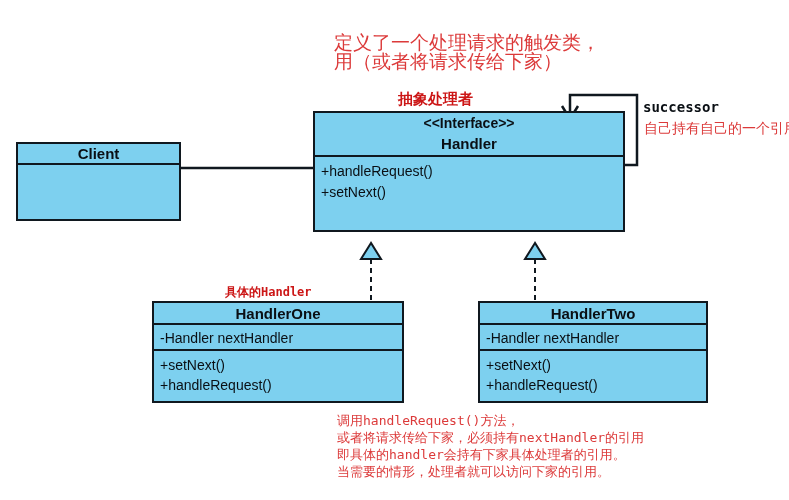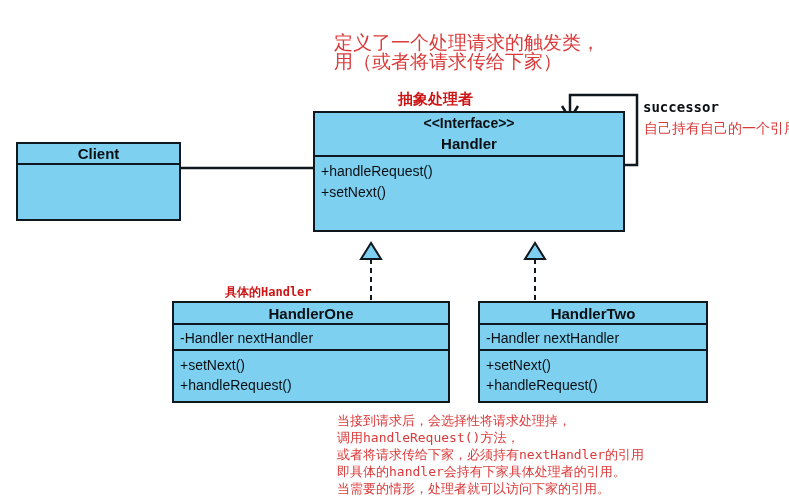--- a/index.html
+++ b/index.html
@@ -36,21 +36,21 @@
   .uml-section.with-div{border-bottom:2px solid #10181F;}
   .member{line-height:20px;white-space:nowrap;}
 
   .client-box{left:4px;top:142px;width:165px;height:79px;margin-left:12px;}
   .client-box .uml-header{height:21px;}
 
   .handler-box{left:313px;top:111px;width:312px;height:121px;}
   .handler-box .uml-header{height:44px;}
   .handler-box .member{line-height:21px;}
 
-  .hone-box{left:172px;top:301px;width:278px;height:102px;}
+  .hone-box{left:152px;top:301px;width:252px;height:102px;}
   .htwo-box{left:478px;top:301px;width:230px;height:102px;}
   .sub-header{height:22px;}
   .field-section{height:26px;padding-top:3px;}
 
   
   .note{position:absolute;color:#DC3A3A;
     font-family:"DejaVu Sans Mono","Liberation Sans",sans-serif;
     white-space:nowrap;}
   .top-note{left:334px;top:33px;font-size:19px;line-height:19px;}
   .bottom-note{left:337px;top:412px;font-size:13px;line-height:17px;}
@@ -133,20 +133,19 @@
     <div class="uml-section with-div field-section">
       <div class="member">-Handler nextHandler</div>
     </div>
     <div class="uml-section">
       <div class="member">+setNext()</div>
       <div class="member">+handleRequest()</div>
     </div>
   </div>
 
   <div class="note bottom-note">
-    <div>当接到请求后，会选择性将请求处理掉，</div>
     <div>调用handleRequest()方法，</div>
     <div>或者将请求传给下家，必须持有nextHandler的引用</div>
     <div>即具体的handler会持有下家具体处理者的引用。</div>
     <div>当需要的情形，处理者就可以访问下家的引用。</div>
   </div>
 
 </div>
 
 </body></html>

